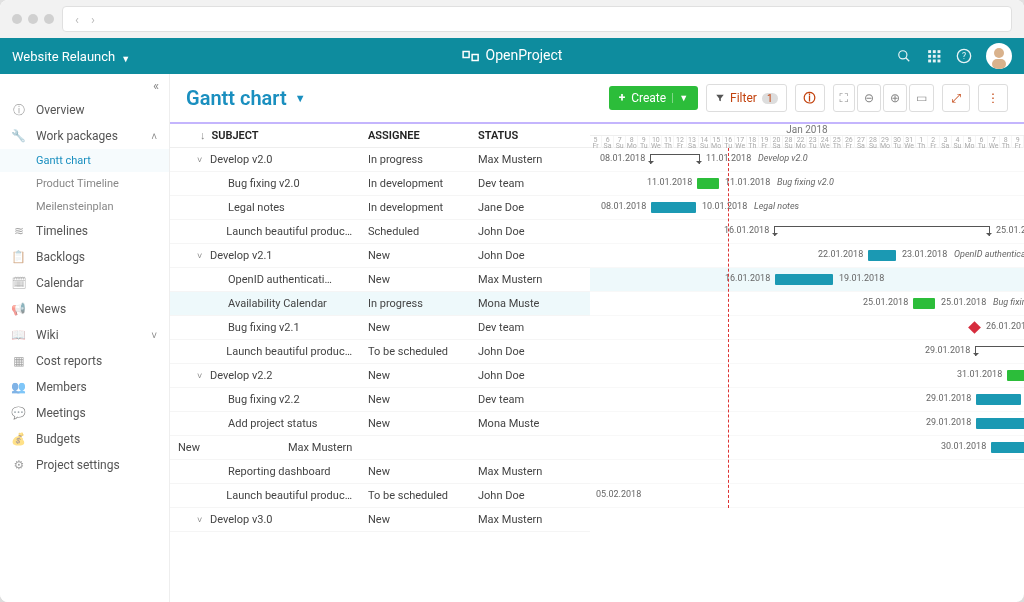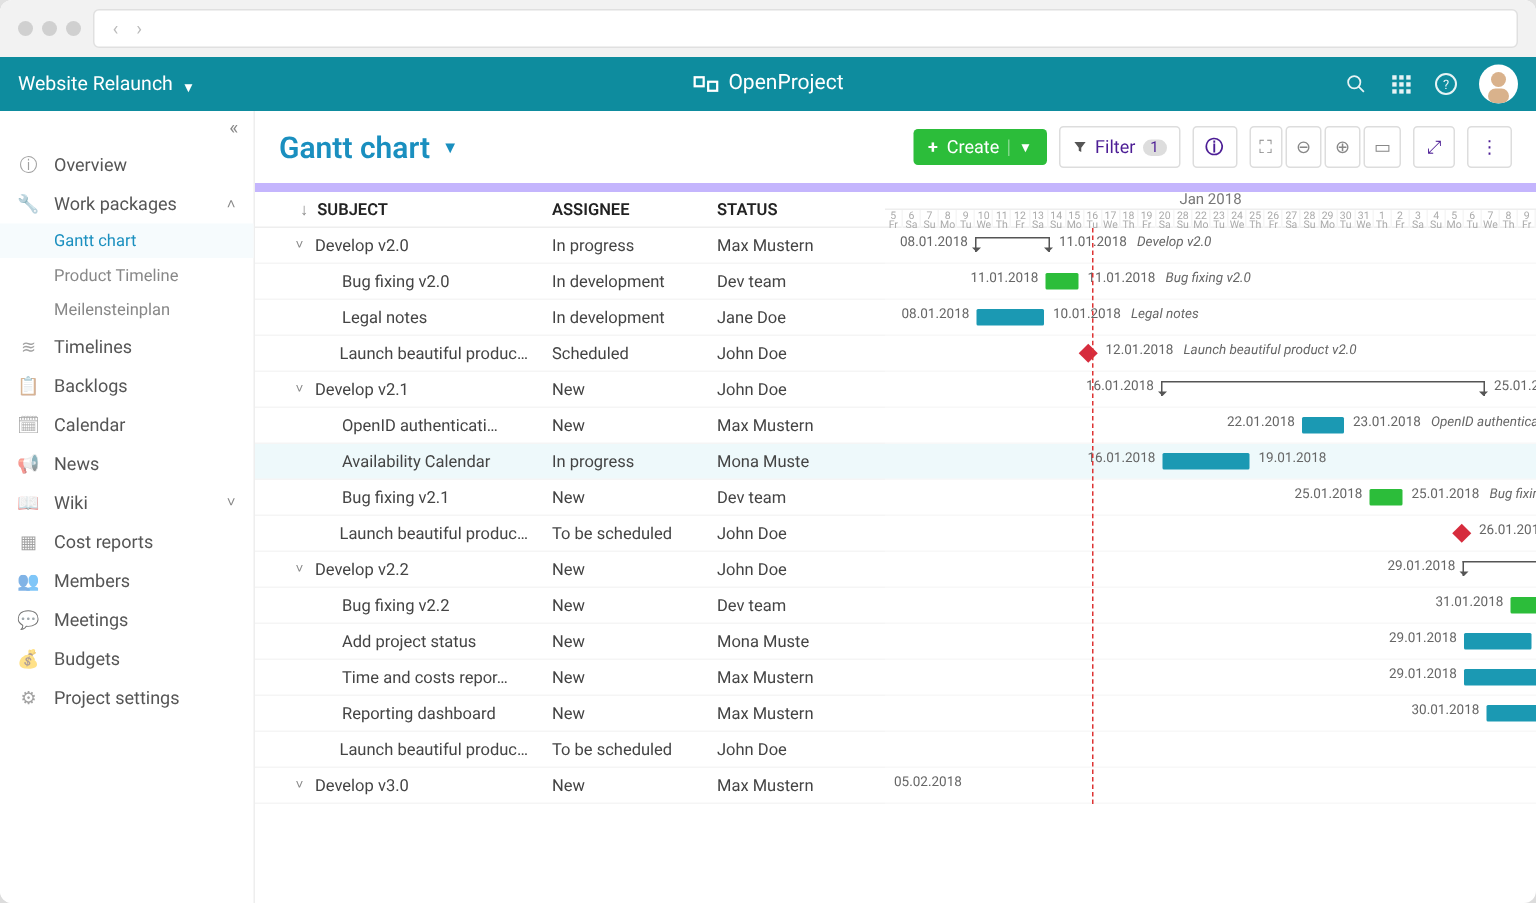--- a/index.html
+++ b/index.html
@@ -28,25 +28,25 @@
 .side-sub{padding:5px 12px 5px 36px;font-size:11px;color:#888;cursor:pointer}
 .side-sub.active{color:#1a8fbf;background:#f6fbfd}
 .content{flex:1;display:flex;flex-direction:column;overflow:hidden}
 .content-head{display:flex;align-items:center;padding:10px 16px;gap:8px}
 .page-title{color:#1a8fbf;font-size:20px;font-weight:600}
 .page-title-caret{color:#1a8fbf;font-size:11px}
 .spacer{flex:1}
 .btn-create{background:#2cbd3a;color:#fff;border:none;border-radius:3px;padding:5px 10px;font-size:12px;display:flex;align-items:center;gap:6px;cursor:pointer}
 .btn-create .plus{font-weight:bold}
 .btn-create .caret{border-left:1px solid rgba(255,255,255,.4);padding-left:6px;font-size:9px}
-.toolbtn{border:1px solid #ddd;background:#fff;border-radius:3px;height:28px;padding:0 8px;display:flex;align-items:center;gap:5px;font-size:12px;color:#4c1d95;cursor:pointer}
+.toolbtn{border:1px solid #ddd;background:#fff;border-radius:3px;height:28px;padding:0 8px;display:flex;align-items:center;gap:5px;font-size:12px;color:#c2410c;cursor:pointer}
 .toolbtn .badge{background:#ddd;border-radius:8px;padding:0 5px;font-size:10px}
 .tool-icons{display:flex;gap:2px}
 .tool-icons .toolbtn{padding:0 6px;color:#888}
-.gantt-area{flex:1;display:flex;overflow:hidden;border-top:6px solid #c4b5fd}
+.gantt-area{flex:1;display:flex;overflow:hidden;border-top:2px solid #c4b5fd}
 .table-pane{width:420px;display:flex;flex-direction:column;font-size:11px;color:#444}
 .table-head{display:flex;border-bottom:1px solid #eee;height:24px}
 .th{padding:5px 8px;font-weight:600;color:#222;font-size:11px}
 .th.sub{width:190px;padding-left:30px}
 .th.stat{width:110px}
 .th.asg{width:110px}
 .row{display:flex;height:24px;align-items:center;border-bottom:1px solid #f5f5f5}
 .row.hl{background:#eef9fb}
 .cell{padding:0 8px;white-space:nowrap;overflow:hidden;text-overflow:ellipsis}
 .cell.sub{width:190px;display:flex;align-items:center;gap:5px}
@@ -363,25 +363,20 @@
               <div class="row">
                 <div class="cell sub">
                   <span class="indent2"></span>
                   <span class="chev"></span>
                   <span>Add project status</span>
                 </div>
                 <div class="cell stat">New</div>
                 <div class="cell asg">Mona Muste</div>
               </div>
               <div class="row">
-                <div class="cell sub">
-                  <span class="indent2"></span>
-                  <span class="chev"></span>
-                  <span>Time and costs repor…</span>
-                </div>
                 <div class="cell stat">New</div>
                 <div class="cell asg">Max Mustern</div>
               </div>
               <div class="row">
                 <div class="cell sub">
                   <span class="indent2"></span>
                   <span class="chev"></span>
                   <span>Reporting dashboard</span>
                 </div>
                 <div class="cell stat">New</div>
@@ -570,25 +565,20 @@
                 <span class="glabel" style="left:57px">11.01.2018</span>
                 <div class="bar green" style="left:107px;width:22px"></div>
                 <span class="glabel" style="left:135px">11.01.2018</span>
                 <span class="glabel it" style="left:187px">Bug fixing v2.0</span>
               </div>
               <div class="chart-row">
                 <span class="glabel" style="left:11px">08.01.2018</span>
                 <div class="bar teal" style="left:61px;width:45px"></div>
                 <span class="glabel" style="left:112px">10.01.2018</span>
                 <span class="glabel it" style="left:164px">Legal notes</span>
-              </div>
-              <div class="chart-row">
-                <div class="diamond" style="left:131px"></div>
-                <span class="glabel" style="left:147px">12.01.2018</span>
-                <span class="glabel it" style="left:199px">Launch beautiful product v2.0</span>
               </div>
               <div class="chart-row">
                 <span class="glabel" style="left:134px">16.01.2018</span>
                 <div class="bracket" style="left:184px;width:216px"></div>
                 <span class="glabel" style="left:406px">25.01.2018</span>
               </div>
               <div class="chart-row">
                 <span class="glabel" style="left:228px">22.01.2018</span>
                 <div class="bar teal" style="left:278px;width:28px"></div>
                 <span class="glabel" style="left:312px">23.01.2018</span>

